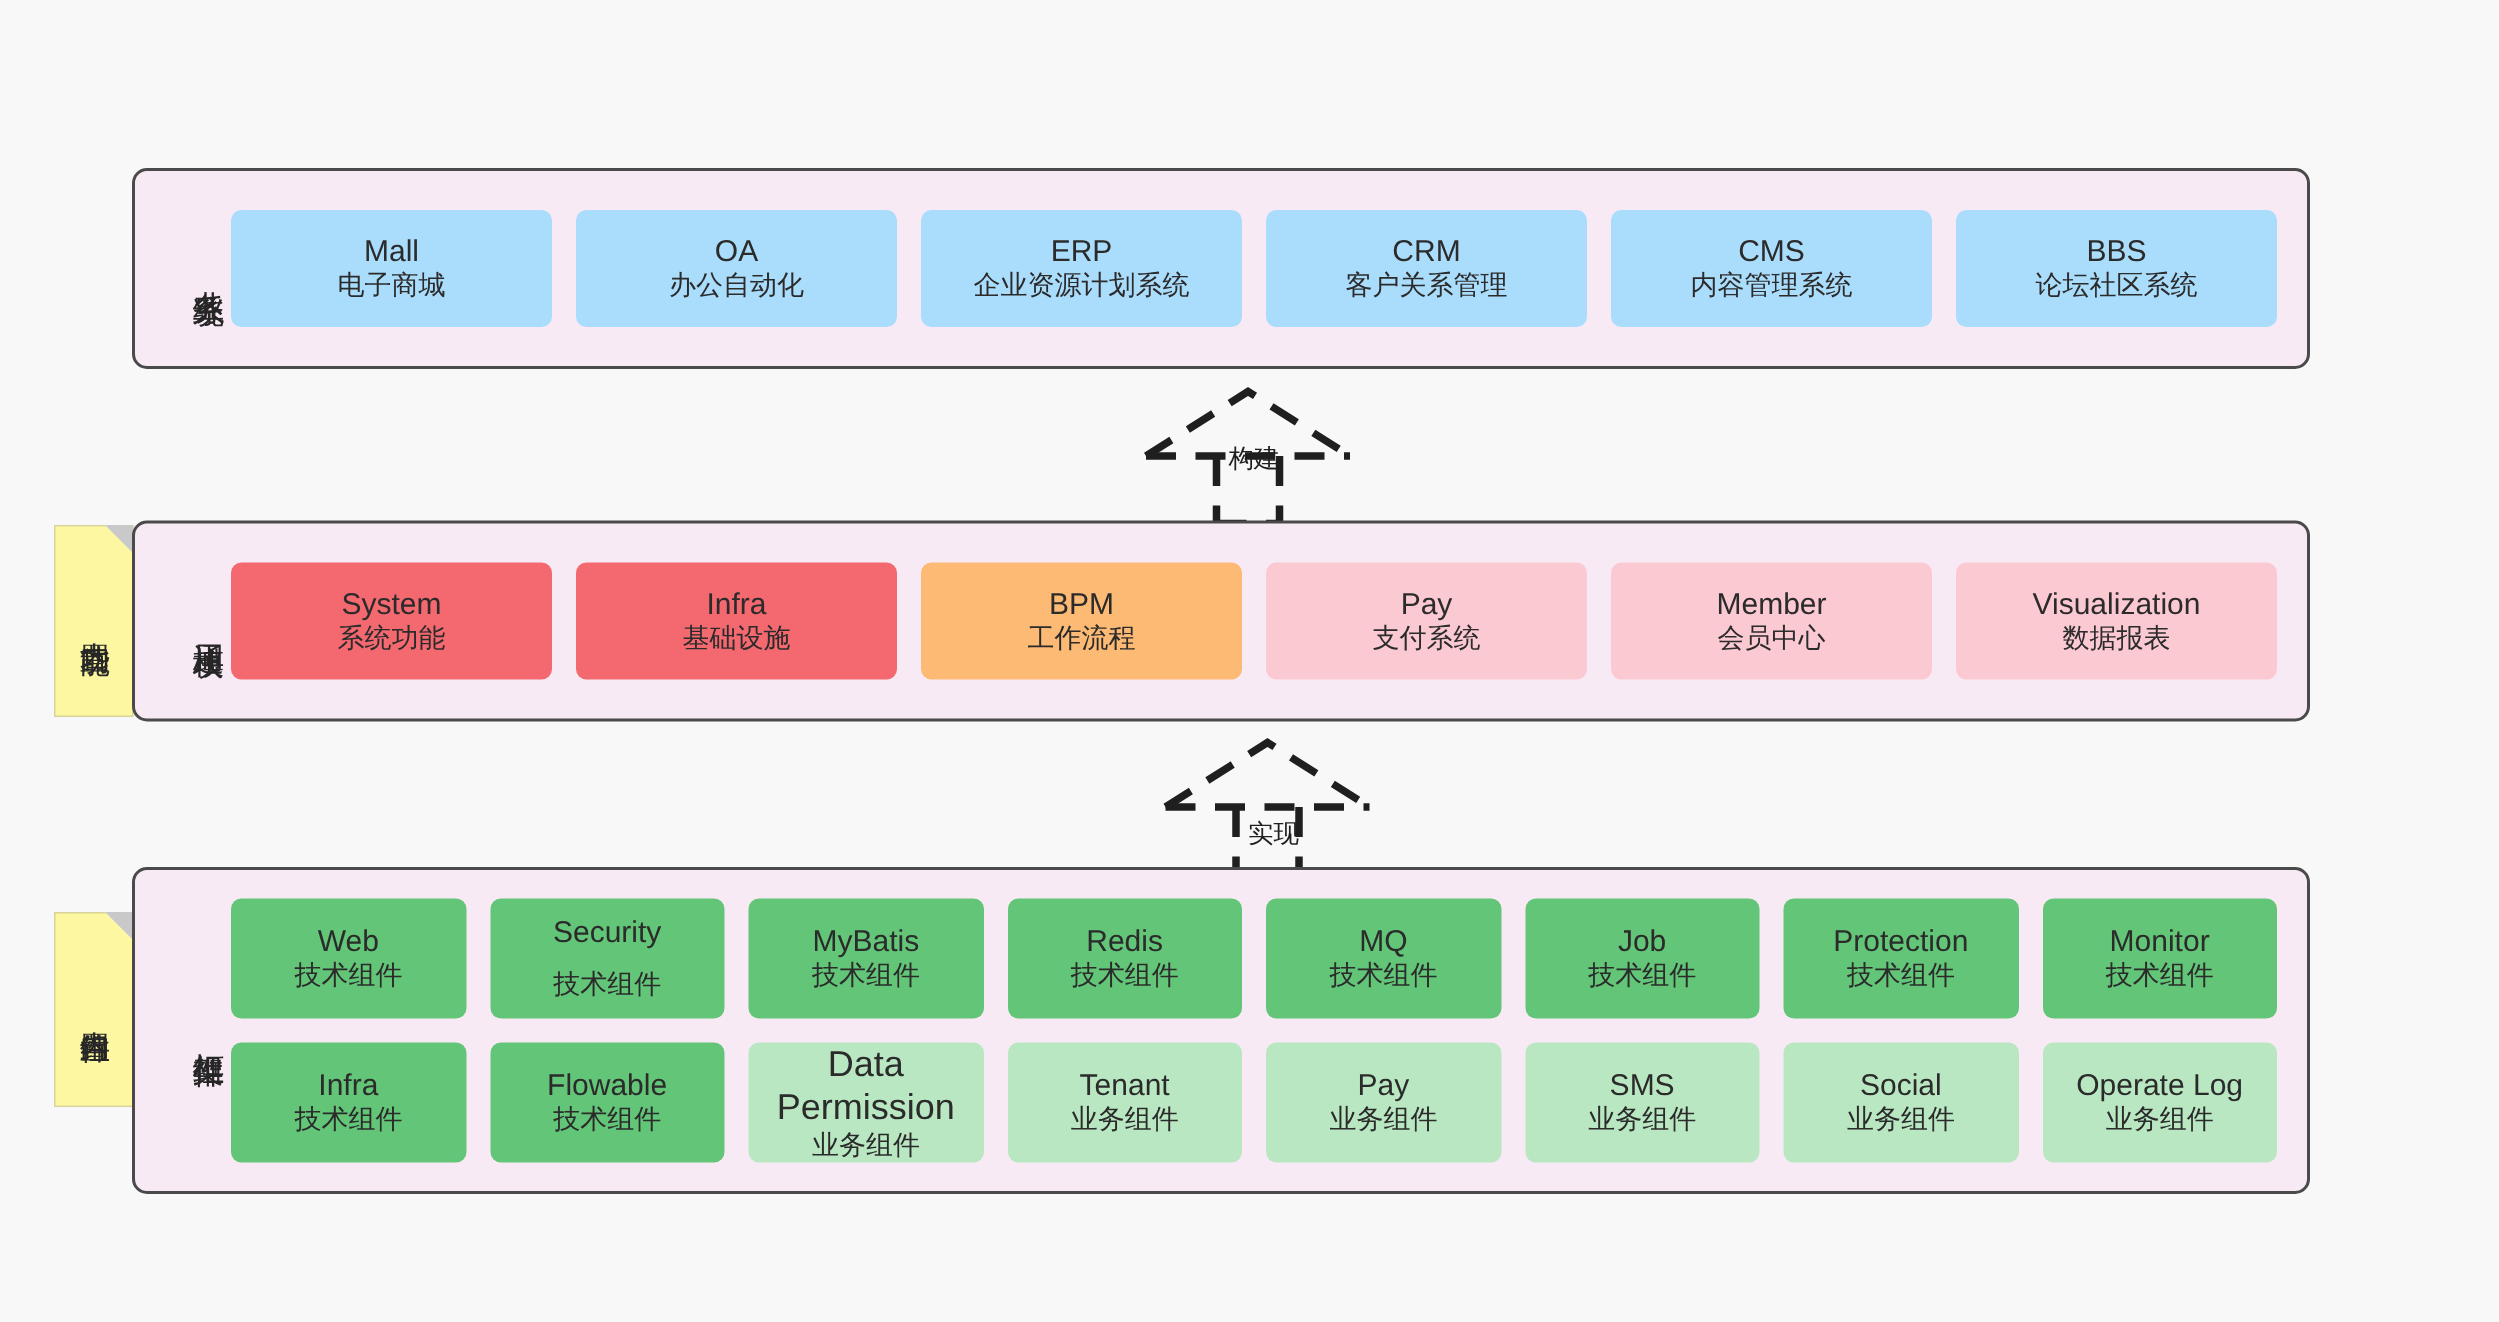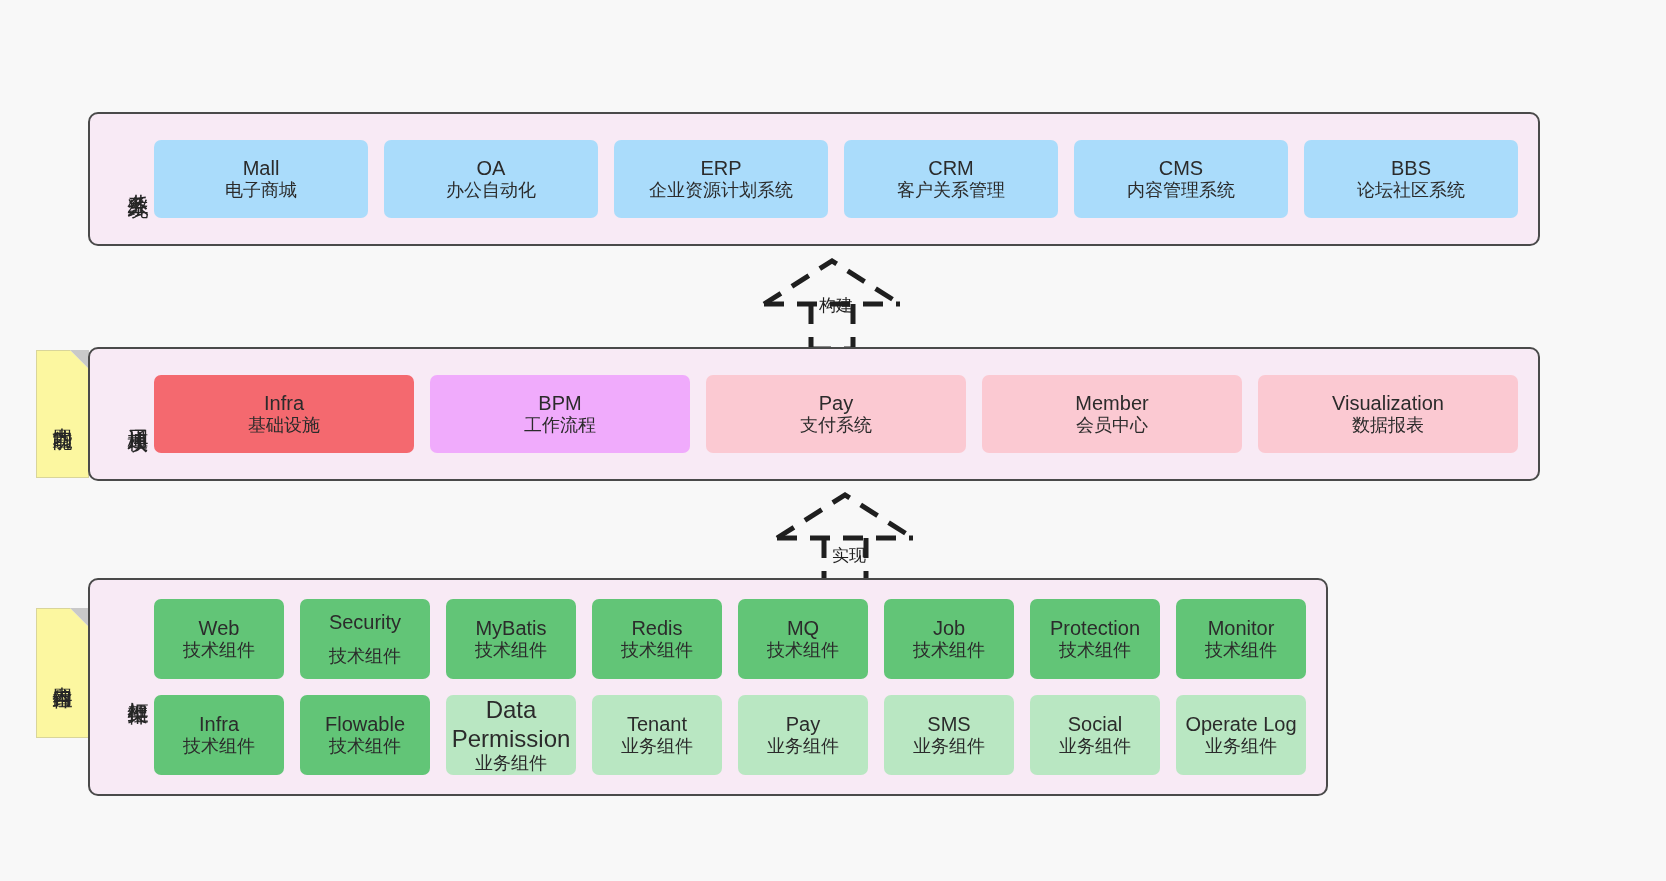--- a/index.html
+++ b/index.html
@@ -64,21 +64,21 @@
   .c-green      { background: #62c577; }
   .c-lightgreen { background: #b9e7c2; }
 
   
   #panel-business { left: 88px;  top: 112px; width: 1452px; height: 134px; }
   #panel-business .card { height: 78px; }
 
   #panel-modules  { left: 88px;  top: 347px; width: 1452px; height: 134px; }
   #panel-modules .card { height: 78px; }
 
-  #panel-framework{ left: 88px;  top: 578px; width: 1240px; height: 218px; }
+  #panel-framework{ left: 88px;  top: 578px; width: 1452px; height: 218px; }
   #panel-framework .card { height: 80px; }
 
   
   .note {
     position: absolute;
     width: 53px;
     background: #fcf7a0;
     border: 1.5px solid #d9d59a;
     color: #262626;
     font-size: 20px;
@@ -178,24 +178,28 @@
     <span class="fold-bg"></span>
     <span class="fold"></span>
     <span class="note-text">内置功能</span>
   </div>
 
   <div class="panel" id="panel-modules">
     <div class="panel-label">通用模块</div>
     <div class="cards">
       <div class="card-row">
         <div class="card c-red" style="background: rgb(244, 105, 111);">
+          <span class="t1">System</span>
+          <span class="t2">系统功能</span>
+        </div>
+        <div class="card c-red" style="background: rgb(244, 105, 111);">
           <span class="t1">Infra</span>
           <span class="t2">基础设施</span>
         </div>
-        <div class="card c-pink" style="background: #f0abfc;">
+        <div class="card c-pink" style="background: #fdba74;">
           <span class="t1">BPM</span>
           <span class="t2">工作流程</span>
         </div>
         <div class="card c-pink" style="background: rgb(251, 201, 210);">
           <span class="t1">Pay</span>
           <span class="t2">支付系统</span>
         </div>
         <div class="card c-pink" style="background: rgb(251, 201, 210);">
           <span class="t1">Member</span>
           <span class="t2">会员中心</span>

